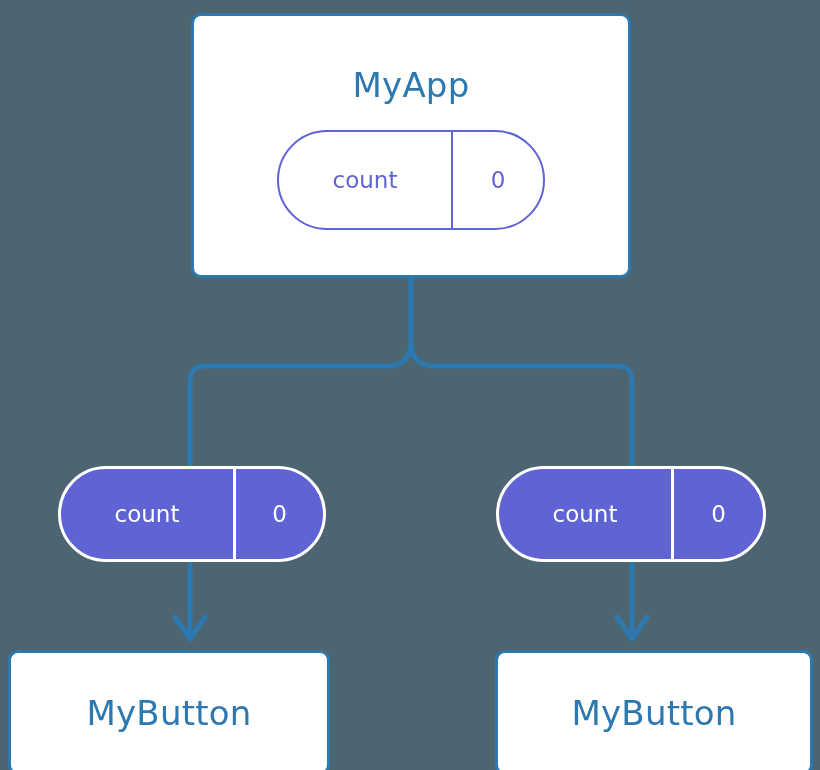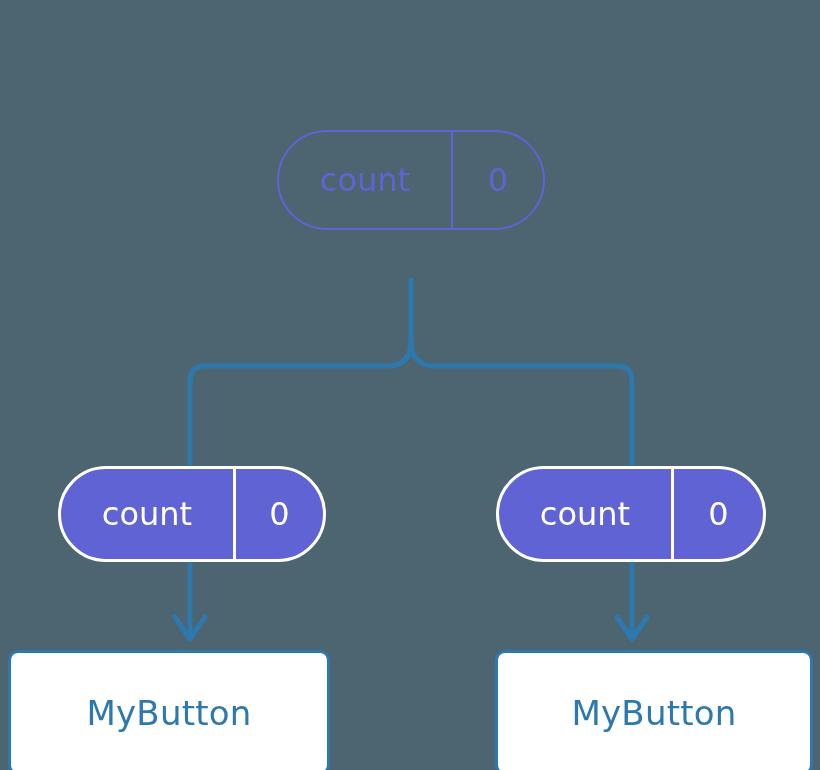--- a/index.html
+++ b/index.html
@@ -67,21 +67,21 @@
     box-sizing: border-box;
     display: flex;
     align-items: stretch;
     border-radius: 999px;
     overflow: hidden;
   }
   .pill .seg {
     display: flex;
     align-items: center;
     justify-content: center;
-    font-size: 32px;
+    font-size: 23px;
     line-height: 1;
     box-sizing: border-box;
   }
   .pill .seg-label { flex: 0 0 auto; }
   .pill .seg-value { flex: 1 1 auto; }
 
   
   .pill-outline {
     border: 2px solid #6063d4;
     background: transparent;
@@ -141,20 +141,23 @@
              C 629 366, 632 372, 632 384
              L 632 468" fill="none" stroke="#2d79af" stroke-width="5" stroke-linecap="butt"></path>
 
     <path d="M 190 562 L 190 637" fill="none" stroke="#2d79af" stroke-width="5"></path>
     <path d="M 175 617 L 190 639 L 205 617" fill="none" stroke="#2d79af" stroke-width="5" stroke-linecap="round" stroke-linejoin="round"></path>
 
     <path d="M 632 562 L 632 637" fill="none" stroke="#2d79af" stroke-width="5"></path>
     <path d="M 617 617 L 632 639 L 647 617" fill="none" stroke="#2d79af" stroke-width="5" stroke-linecap="round" stroke-linejoin="round"></path>
   </svg>
 
+  <div class="comp-box" id="app-box">
+    <div class="comp-title">MyApp</div>
+  </div>
 
   <div class="pill pill-outline" id="app-state-pill">
     <div class="seg seg-label">count</div>
     <div class="seg seg-value">0</div>
   </div>
 
   <div class="pill pill-filled" id="prop-pill-left">
     <div class="seg seg-label">count</div>
     <div class="seg seg-value">0</div>
   </div>

